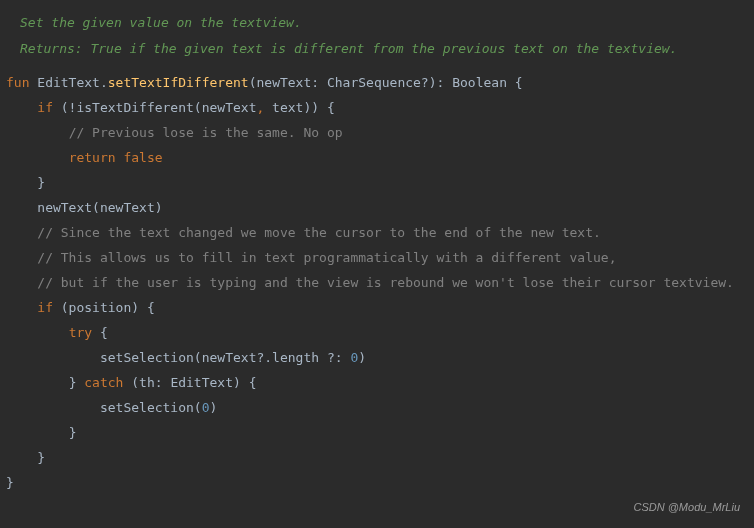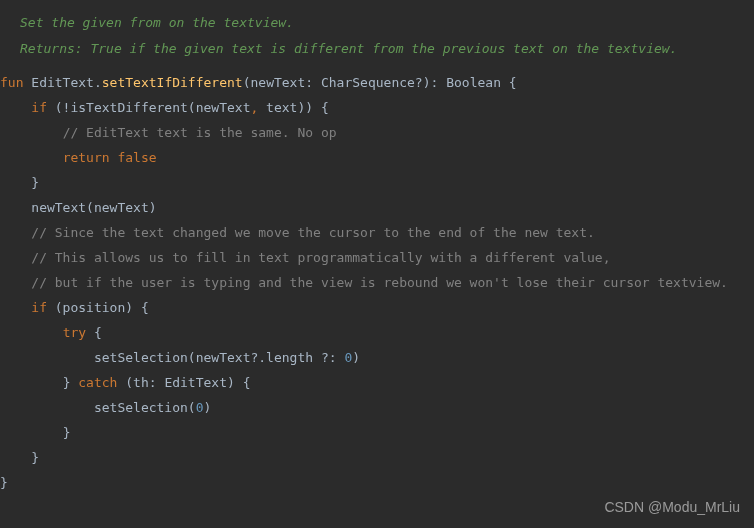--- a/index.html
+++ b/index.html
@@ -12,62 +12,64 @@
       width: 754px;
       height: 528px;
       overflow: hidden;
       position: relative;
     }
     .editor {
       padding: 2px 0 0 0;
     }
     .line {
       white-space: pre;
+      padding-left: 6px;
       height: 25px;
     }
     .gutter-line {
       position: relative;
     }
     .doc-comment { color: #629755; font-style: italic; }
     .keyword { color: #cc7832; }
     .func-name { color: #ffc66d; }
     .punct { color: #a9b7c6; }
     .paren { color: #a9b7c6; }
     .string-comment { color: #808080; }
     .number { color: #6897bb; }
     .ident { color: #a9b7c6; }
     .watermark {
       position: absolute;
       bottom: 8px;
       right: 14px;
       color: #bfbfbf;
-      font-size: 14px;
+      font-size: 11px;
       font-family: Arial, sans-serif;
       opacity: 0.75;
+      font-style: italic;
     }
     .doc-block {
       padding: 8px 0 8px 20px;
       line-height: 26px;
     }
   </style>
 </head>
 <body>
 
 <div class="editor">
 
   <div class="doc-block">
-    <div class="doc-comment">Set the given from on the textview.</div>
+    <div class="doc-comment">Set the given value on the textview.</div>
     <div class="doc-comment">Returns: True if the given text is different from the previous text on the textview.</div>
   </div>
 
   <div class="line gutter-line"><span class="keyword">fun</span><span class="ident"> EditText.</span><span class="func-name">setTextIfDifferent</span><span class="paren">(</span><span class="ident">newText</span><span class="punct">: </span><span class="ident">CharSequence?</span><span class="paren">)</span><span class="punct">: </span><span class="ident">Boolean</span><span class="punct"> {</span></div>
 
   <div class="line">    <span class="keyword">if</span><span class="ident"> (!isTextDifferent(newText</span><span class="keyword">,</span><span class="ident"> text)) {</span></div>
 
-  <div class="line">        <span class="string-comment">// EditText text is the same. No op</span></div>
+  <div class="line">        <span class="string-comment">// Previous lose is the same. No op</span></div>
 
   <div class="line">        <span class="keyword">return</span><span class="keyword"> false</span></div>
 
   <div class="line">    <span class="punct">}</span></div>
 
   <div class="line">    <span class="ident">newText(newText)</span></div>
 
   <div class="line">    <span class="string-comment">// Since the text changed we move the cursor to the end of the new text.</span></div>
 
   <div class="line">    <span class="string-comment">// This allows us to fill in text programmatically with a different value,</span></div>

